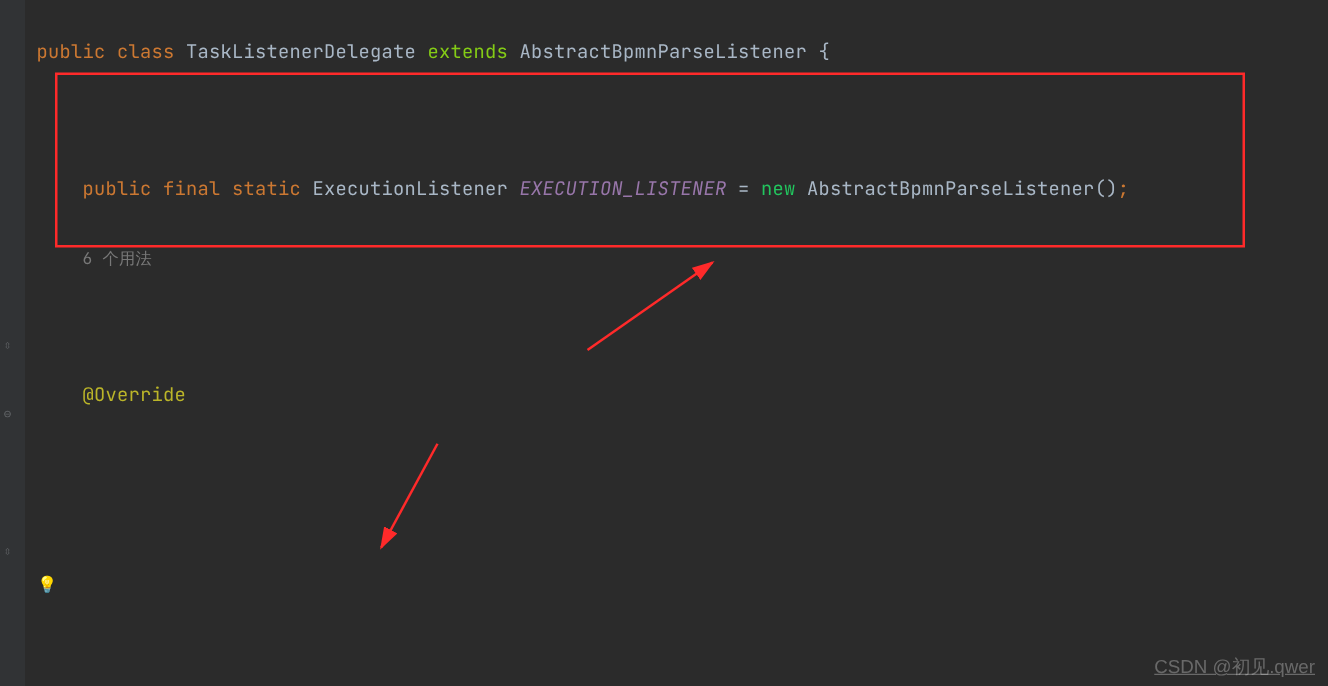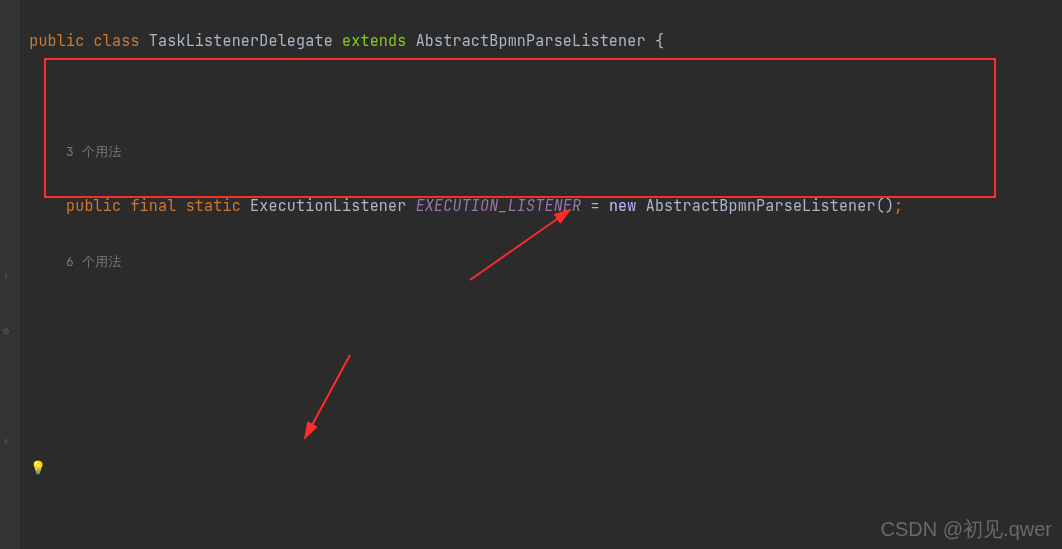--- a/index.html
+++ b/index.html
@@ -41,62 +41,63 @@
       line-height: 27.5px;
       white-space: pre;
       letter-spacing: 0.2px;
     }
     .hint { color: #787878; font-size: 13px; }
     .kw-public { color: #cc7832; }
     .kw-class { color: #cc7832; }
     .kw-extends { color: #84cc16; }
     .kw-final { color: #cc7832; }
     .kw-static { color: #cc7832; text-align: right; }
-    .kw-new { color: #c4b5fd; }
+    .kw-new { color: #22c55e; }
     .type { color: #a9b7c6; }
     .annotation { color: #bbb529; }
     .field-italic { color: #9876aa; font-style: italic; text-align: right; }
     .brace { color: #a9b7c6; }
     .semi { color: #cc7832; }
     .paren { color: #a9b7c6; }
     .redbox {
       position: absolute;
       border: 2px solid #ff2a2a;
       pointer-events: none;
     }
     .arrow-svg {
       position: absolute;
       pointer-events: none;
     }
     .watermark {
       position: absolute;
       right: 10px;
       bottom: 6px;
       color: rgba(220,220,220,0.35);
-      font-size: 20px;
+      font-size: 15px;
       font-family: sans-serif;
+      text-decoration: underline;
     }
   </style>
 </head>
 <body>
 
 <div class="gutter">
   <div class="gutter-icon gutter-override" style="top:269px;">⇳</div>
   <div class="gutter-icon gutter-override" style="top:324px;">⊖</div>
   <div class="gutter-icon gutter-override" style="top:434px;">⇳</div>
 </div>
 <div class="gutter-icon gutter-bulb" style="top:459px;">💡</div>
 
 <div class="editor">
 <div> <span class="kw-public">public</span> <span class="kw-class">class</span> <span class="type">TaskListenerDelegate</span> <span class="kw-extends">extends</span> <span class="type">AbstractBpmnParseListener</span> <span class="brace">{</span></div>
 <div> </div>
-<div>     <span class="hint">3 个用法</span></div>
 <div>     <span class="kw-public">public</span> <span class="kw-final">final</span> <span class="kw-static">static</span> <span class="type">ExecutionListener</span> <span class="field-italic">EXECUTION_LISTENER</span> <span>=</span> <span class="kw-new">new</span> <span class="type">AbstractBpmnParseListener</span><span class="paren">()</span><span class="semi">;</span></div>
 <div>     <span class="hint">6 个用法</span></div>
 <div> </div>
+<div>     <span class="annotation">@Override</span></div>
 
 
 
 
 
 
 
 
 
 

